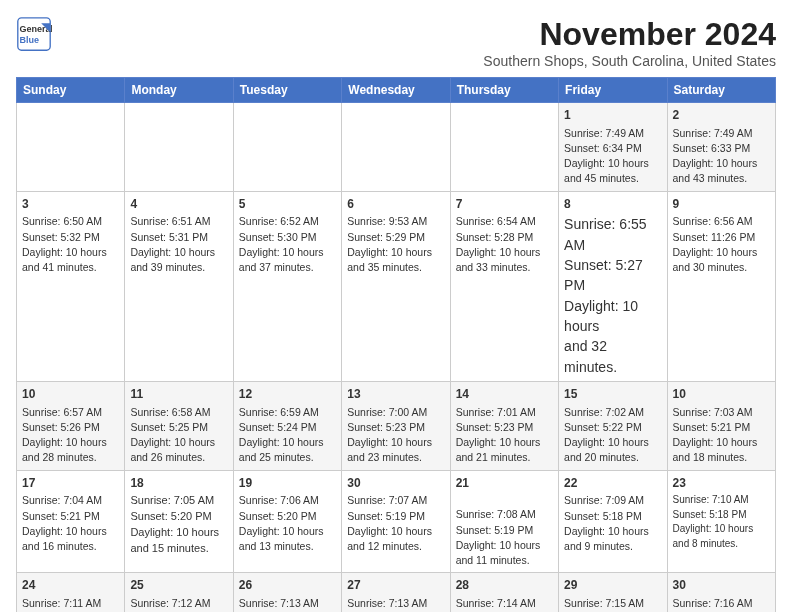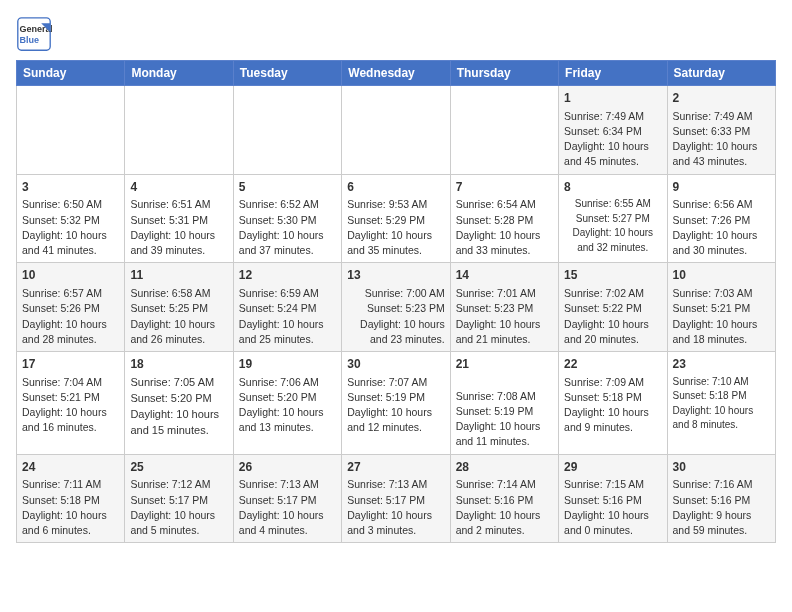--- a/index.html
+++ b/index.html
@@ -79,20 +79,24 @@
 
 <div class="header-area">
   <div class="logo">
     <svg class="logo-icon" viewBox="0 0 40 40">
       <rect x="2" y="2" width="36" height="36" rx="4" fill="#fff" stroke="#4472c4" stroke-width="1.5"></rect>
       <text x="4" y="18" font-size="10" font-weight="bold" fill="#333" font-family="Arial">General</text>
       <text x="4" y="30" font-size="10" font-weight="bold" fill="#4472c4" font-family="Arial">Blue</text>
       <polygon points="28,8 38,8 38,18" fill="#4472c4"></polygon>
     </svg>
   </div>
+  <div class="title-area">
+    <div class="month-title">November 2024</div>
+    <div class="subtitle">Southern Shops, South Carolina, United States</div>
+  </div>
 </div>
 
 <table>
   <thead>
     <tr id="header-row">
         <th>Sunday</th>
         <th>Monday</th>
         <th>Tuesday</th>
         <th>Wednesday</th>
         <th>Thursday</th>
@@ -153,29 +157,29 @@
         </td>
         <td>
           <span class="day-num">7</span>
           <div style="font-size: 10.5px; line-height: 1.45; white-space: pre-line;">Sunrise: 6:54 AM
 Sunset: 5:28 PM
 Daylight: 10 hours
 and 33 minutes.</div>
         </td>
         <td>
           <span class="day-num">8</span>
-          <div style="font-size: 10px; line-height: 1.45; white-space: pre-line; text-align: center;">Sunrise: 6:55 AM
+          <div style="font-size: 14px; line-height: 1.45; white-space: pre-line;">Sunrise: 6:55 AM
 Sunset: 5:27 PM
 Daylight: 10 hours
 and 32 minutes.</div>
         </td>
         <td>
           <span class="day-num">9</span>
           <div style="font-size: 10.5px; line-height: 1.45; white-space: pre-line;">Sunrise: 6:56 AM
-Sunset: 7:26 PM
+Sunset: 11:26 PM
 Daylight: 10 hours
 and 30 minutes.</div>
         </td>
       </tr>
       <tr>
         <td>
           <span class="day-num">10</span>
           <div style="font-size: 10.5px; line-height: 1.45; white-space: pre-line;">Sunrise: 6:57 AM
 Sunset: 5:26 PM
 Daylight: 10 hours
@@ -190,21 +194,21 @@
         </td>
         <td>
           <span class="day-num">12</span>
           <div style="font-size: 10.5px; line-height: 1.45; white-space: pre-line;">Sunrise: 6:59 AM
 Sunset: 5:24 PM
 Daylight: 10 hours
 and 25 minutes.</div>
         </td>
         <td>
           <span class="day-num">13</span>
-          <div style="font-size: 10.5px; line-height: 1.45; white-space: pre-line; text-align: right;">Sunrise: 7:00 AM
+          <div style="font-size: 10.5px; line-height: 1.45; white-space: pre-line;">Sunrise: 7:00 AM
 Sunset: 5:23 PM
 Daylight: 10 hours
 and 23 minutes.</div>
         </td>
         <td>
           <span class="day-num">14</span>
           <div style="font-size: 10.5px; line-height: 1.45; white-space: pre-line;">Sunrise: 7:01 AM
 Sunset: 5:23 PM
 Daylight: 10 hours
 and 21 minutes.</div>

